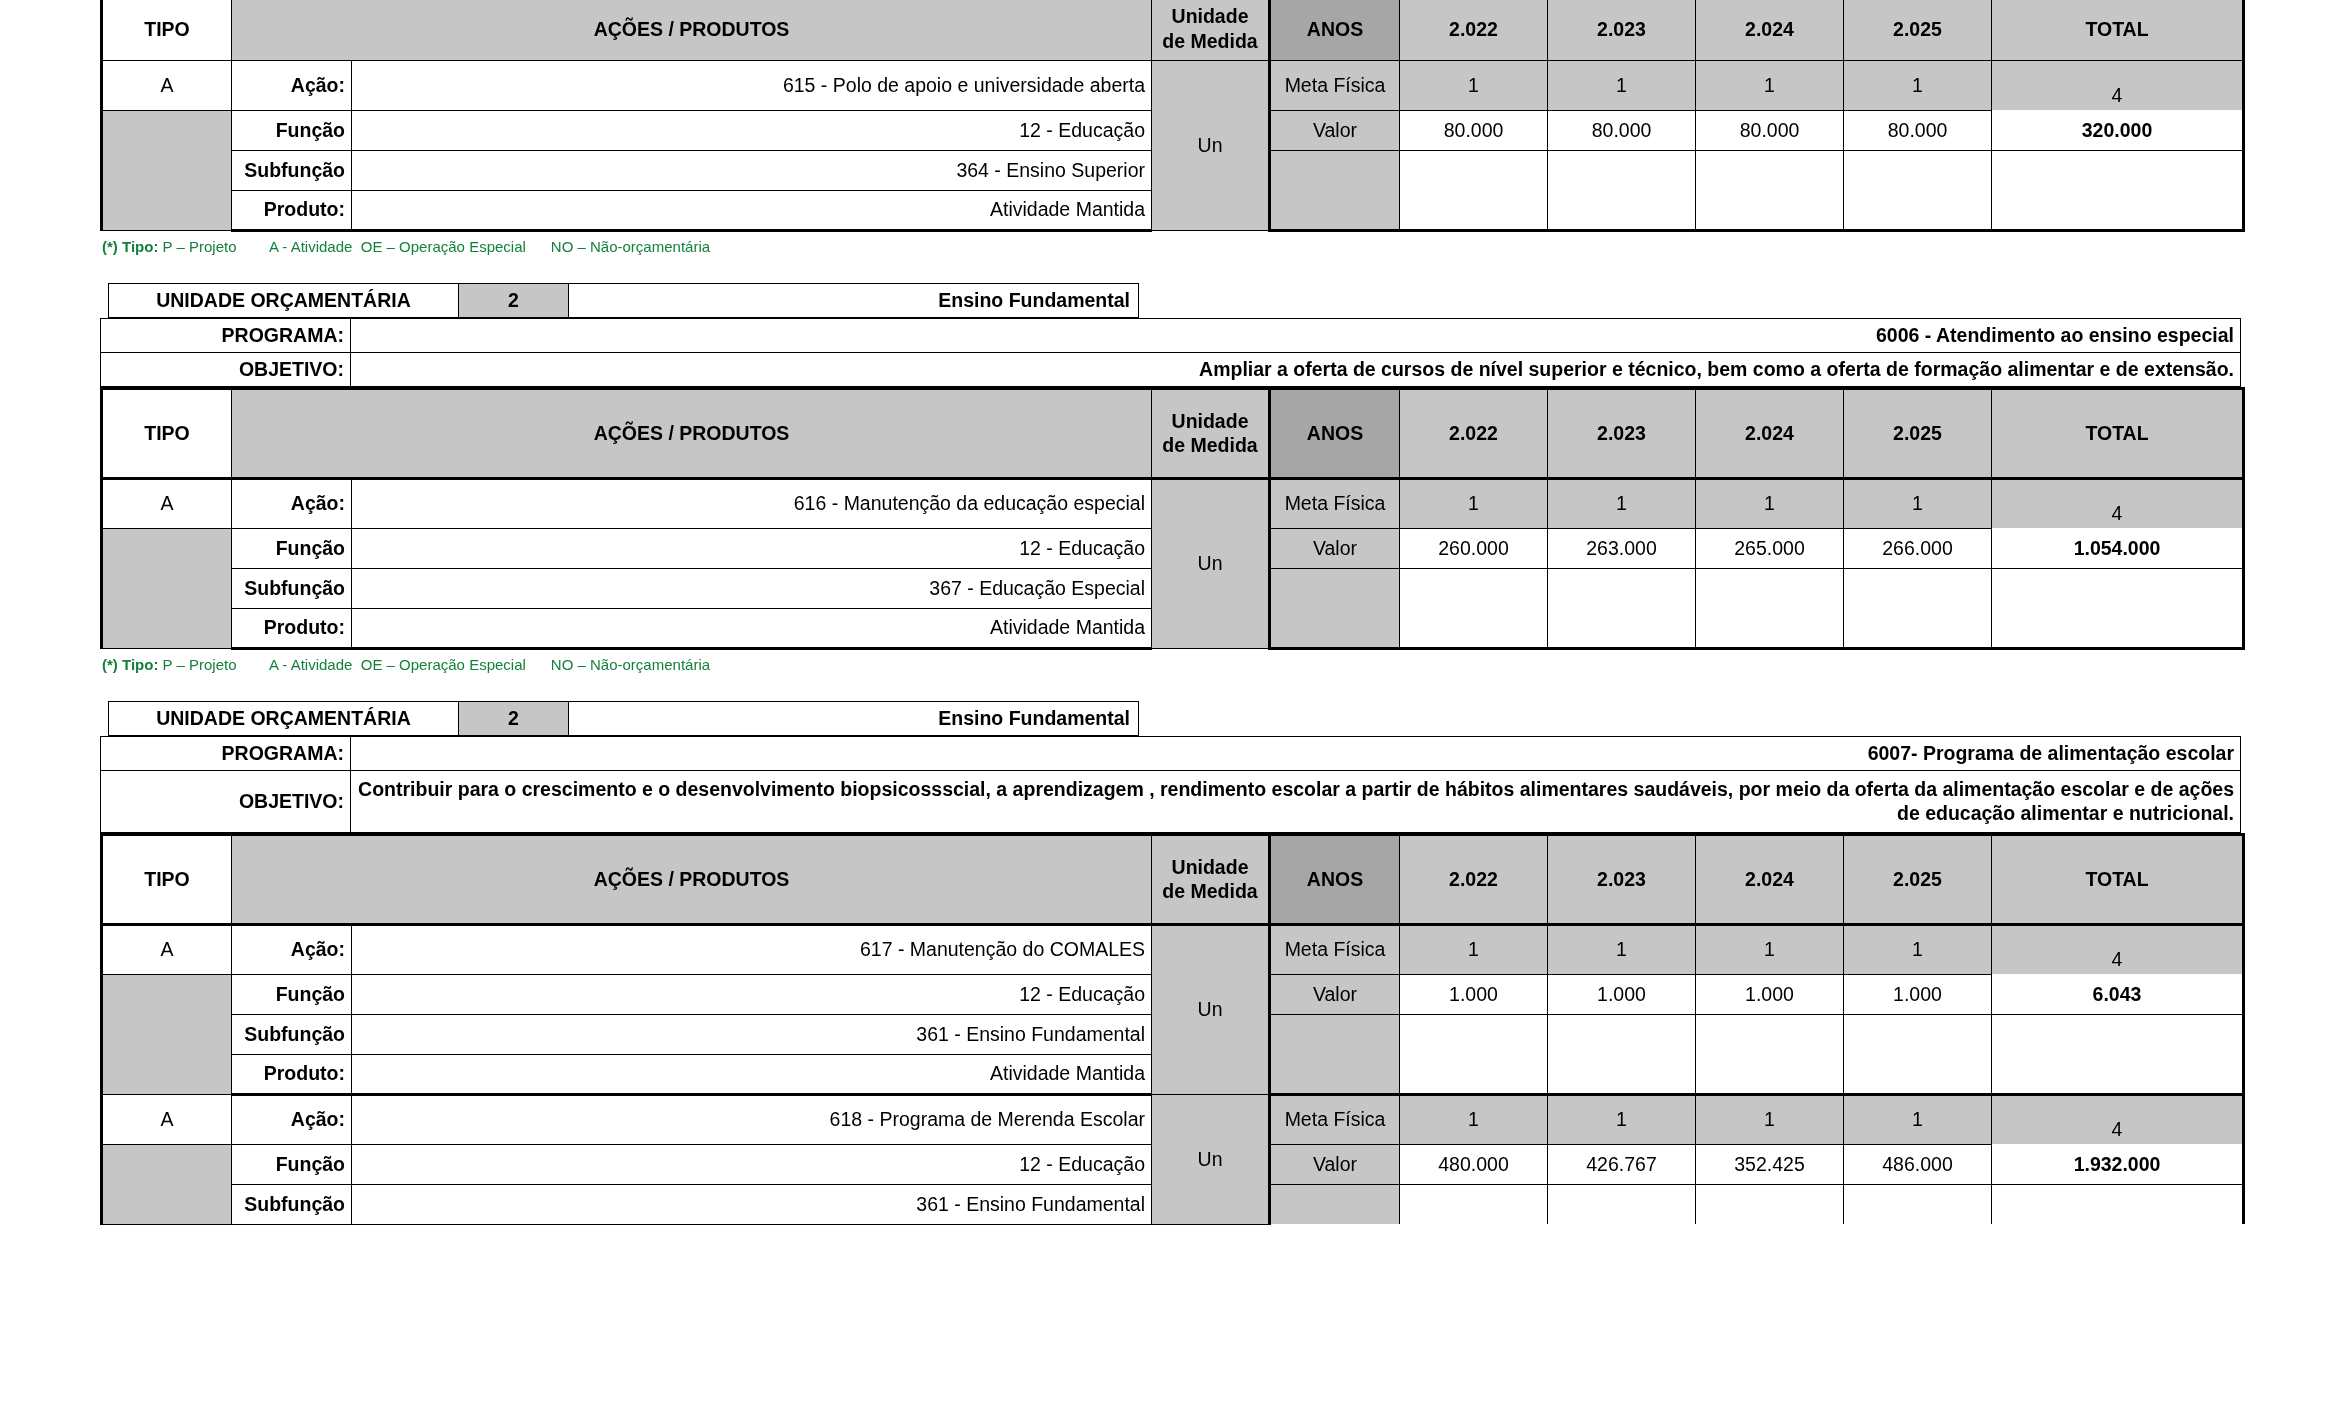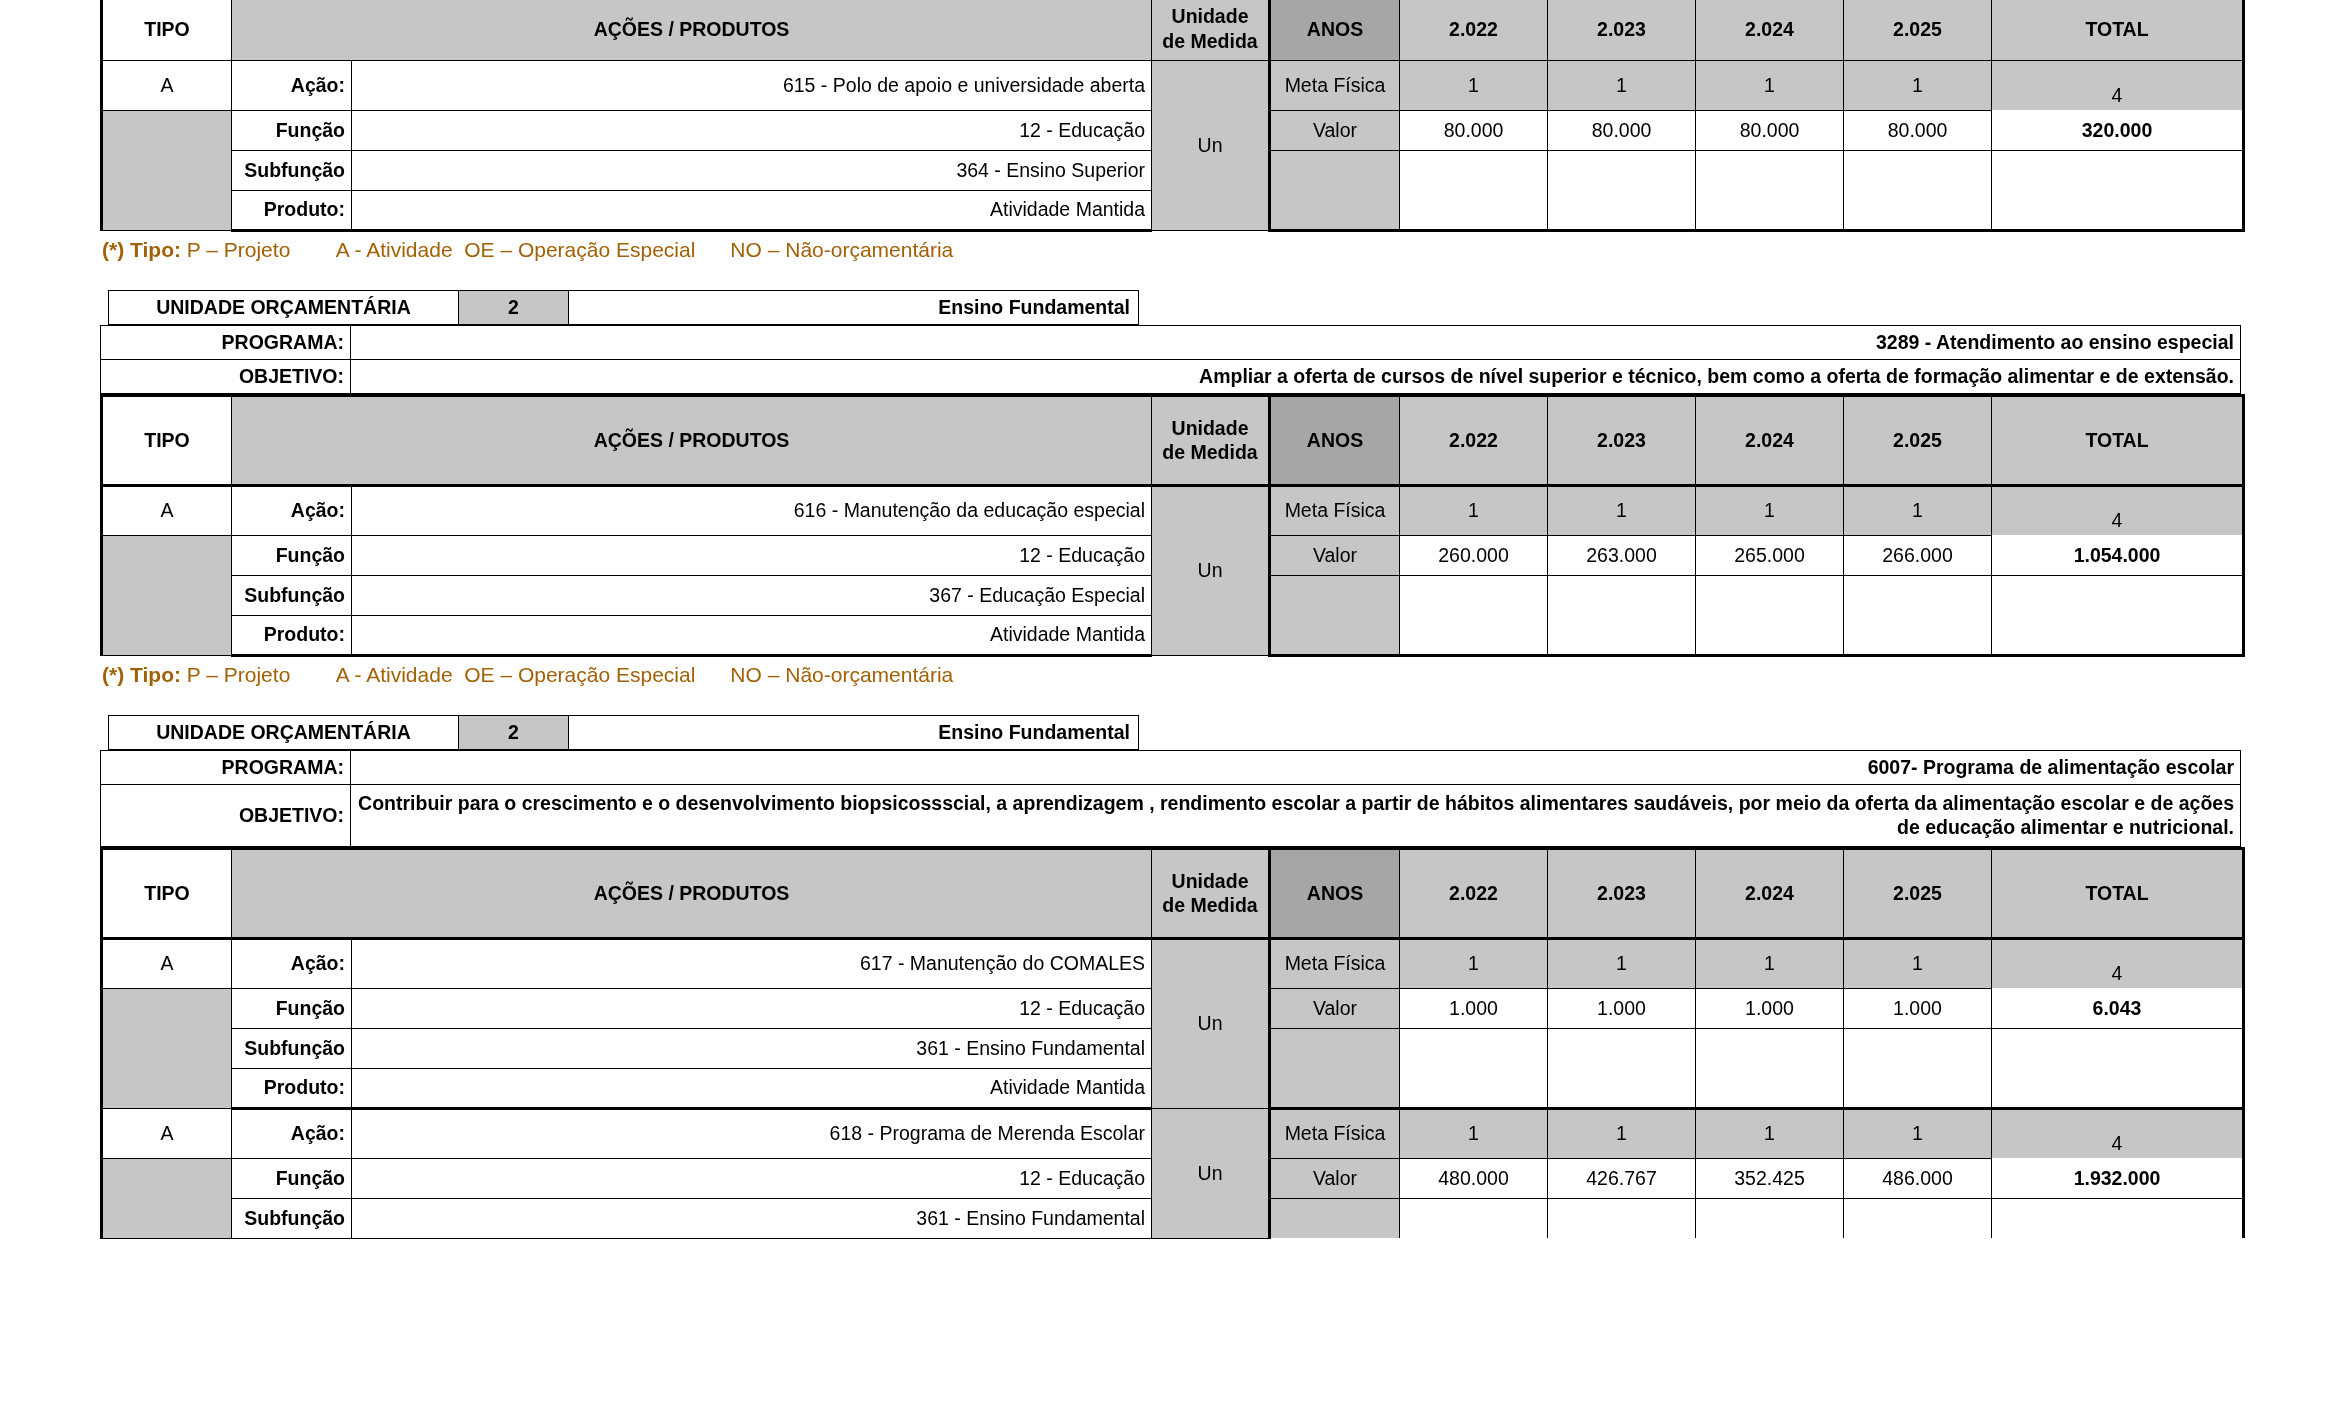--- a/index.html
+++ b/index.html
@@ -50,22 +50,22 @@
   .thick-t { border-top: 3px solid #000 !important; }
   .thick-b { border-bottom: 3px solid #000 !important; }
   .thick-l { border-left: 3px solid #000 !important; }
   .thick-r { border-right: 3px solid #000 !important; }
 
   
   .hdr td { font-weight: bold; text-align: center; }
 
   
   .foot {
-    font-size: 21px;
-    color: #a16207;
+    font-size: 15px;
+    color: #15803d;
     padding: 6px 0 0 2px;
     white-space: pre;
   }
   .foot .b { font-weight: bold; }
 
   
   table.uo { border-collapse: collapse; table-layout: fixed; font-size: 19.5px; }
   table.uo td { border: 1.5px solid #000; padding: 3px 8px; }
 
   .spacer-28 { height: 28px; }
@@ -180,21 +180,21 @@
       </table>
 
     <table class="blk" style="width:2140px">
       <colgroup>
           <col style="width:250px">
           <col style="width:1890px">
         </colgroup>
       <tbody>
           <tr style="height:34px">
         <td class="b l">PROGRAMA:</td>
-        <td class="b l">3289 - Atendimento ao ensino especial</td>
+        <td class="b l">6006 - Atendimento ao ensino especial</td>
       </tr>
       <tr style="height:34px">
         <td class="b l">OBJETIVO:</td>
         <td class="b l">Ampliar a oferta de cursos de nível superior e técnico, bem como a oferta de formação alimentar e de extensão.</td>
       </tr>
     </tbody>
       </table>
 
     <table class="blk" style="width:2140px">
       <colgroup>

